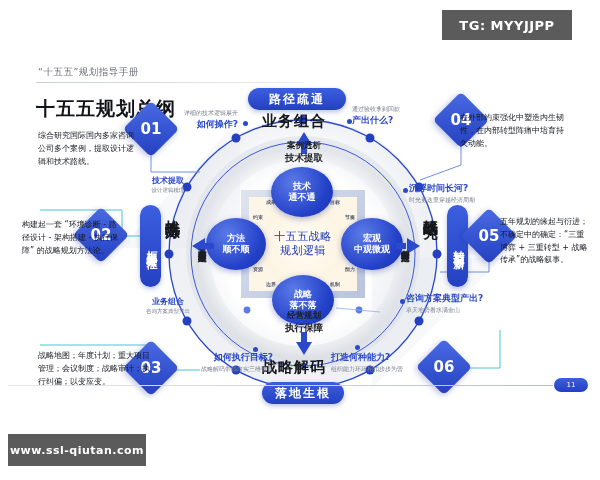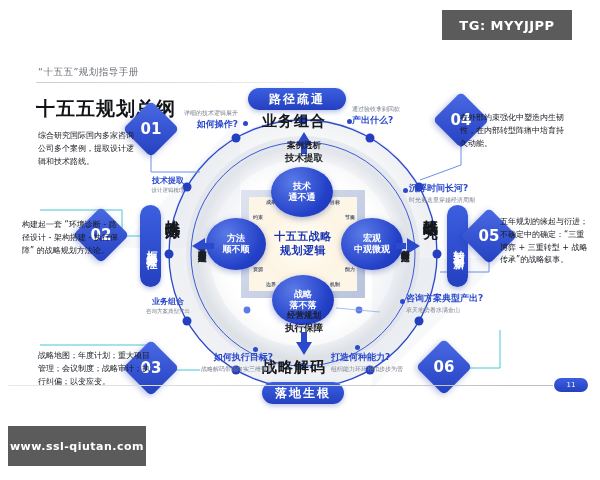--- a/index.html
+++ b/index.html
@@ -9,21 +9,21 @@
     font-family:"DejaVu Sans","Liberation Sans",sans-serif;
     position:relative;
   }
   .canvas{position:absolute;left:0;top:0;width:600px;height:480px;}
 
   
   .wm{position:absolute;background:#5b5b5b;color:#fff;
       display:flex;align-items:center;justify-content:center;
       letter-spacing:.5px;font-weight:600;}
   #wm-tg{right:28px;top:10px;width:130px;height:30px;font-size:13px;}
-  #wm-url{left:8px;bottom:14px;width:138px;height:40px;font-size:11px;}
+  #wm-url{left:8px;bottom:14px;width:138px;height:32px;font-size:11px;}
 
   
   #deck-label{position:absolute;left:38px;top:66px;font-size:9.5px;color:#6b6f76;
      letter-spacing:.5px;}
   #hdr-rule{position:absolute;left:36px;top:82px;width:268px;height:1px;
      background:linear-gradient(to right,#c9ced6,#eceef1);}
   #main-title{position:absolute;left:36px;top:96px;font-size:19px;font-weight:800;
      color:#121418;letter-spacing:1px;}
 
   
@@ -50,21 +50,21 @@
      background:linear-gradient(135deg,#dfe4ef 0%,#c9d2e6 50%,#b9c4dd 100%);
      transform:none;}
   #sq-inner{position:absolute;left:249px;top:197px;width:108px;height:94px;
      background:#fdf6e7;}
   .corner-lbl{position:absolute;font-size:5px;color:#5b6274;font-weight:700;}
 
   
   #core{position:absolute;left:260px;top:205px;width:86px;height:78px;border-radius:50%;
      background:radial-gradient(circle,#fffdf6 0%,#fdf4e2 70%,#f7ead0 100%);
      display:flex;flex-direction:column;align-items:center;justify-content:center;gap:1px;}
-  #core span{font-size:11px;font-weight:700;color:#1b36b4;letter-spacing:.5px;line-height:1.15;}
+  #core span{font-size:11px;font-weight:400;color:#1b36b4;letter-spacing:.5px;line-height:1.15;}
 
   
   .bub{position:absolute;border-radius:50%;
      background:radial-gradient(circle at 35% 30%,#5b7ae8,#2341c8 65%,#1b33ab 100%);
      color:#fff;display:flex;flex-direction:column;align-items:center;justify-content:center;
      font-size:9px;font-weight:800;line-height:1.2;box-shadow:0 2px 6px rgba(25,45,150,.35);}
   #bub-top{left:271px;top:167px;width:62px;height:50px;}
   #bub-left{left:206px;top:218px;width:60px;height:52px;}
   #bub-right{left:341px;top:218px;width:62px;height:52px;}
   #bub-bottom{left:272px;top:275px;width:62px;height:50px;}

